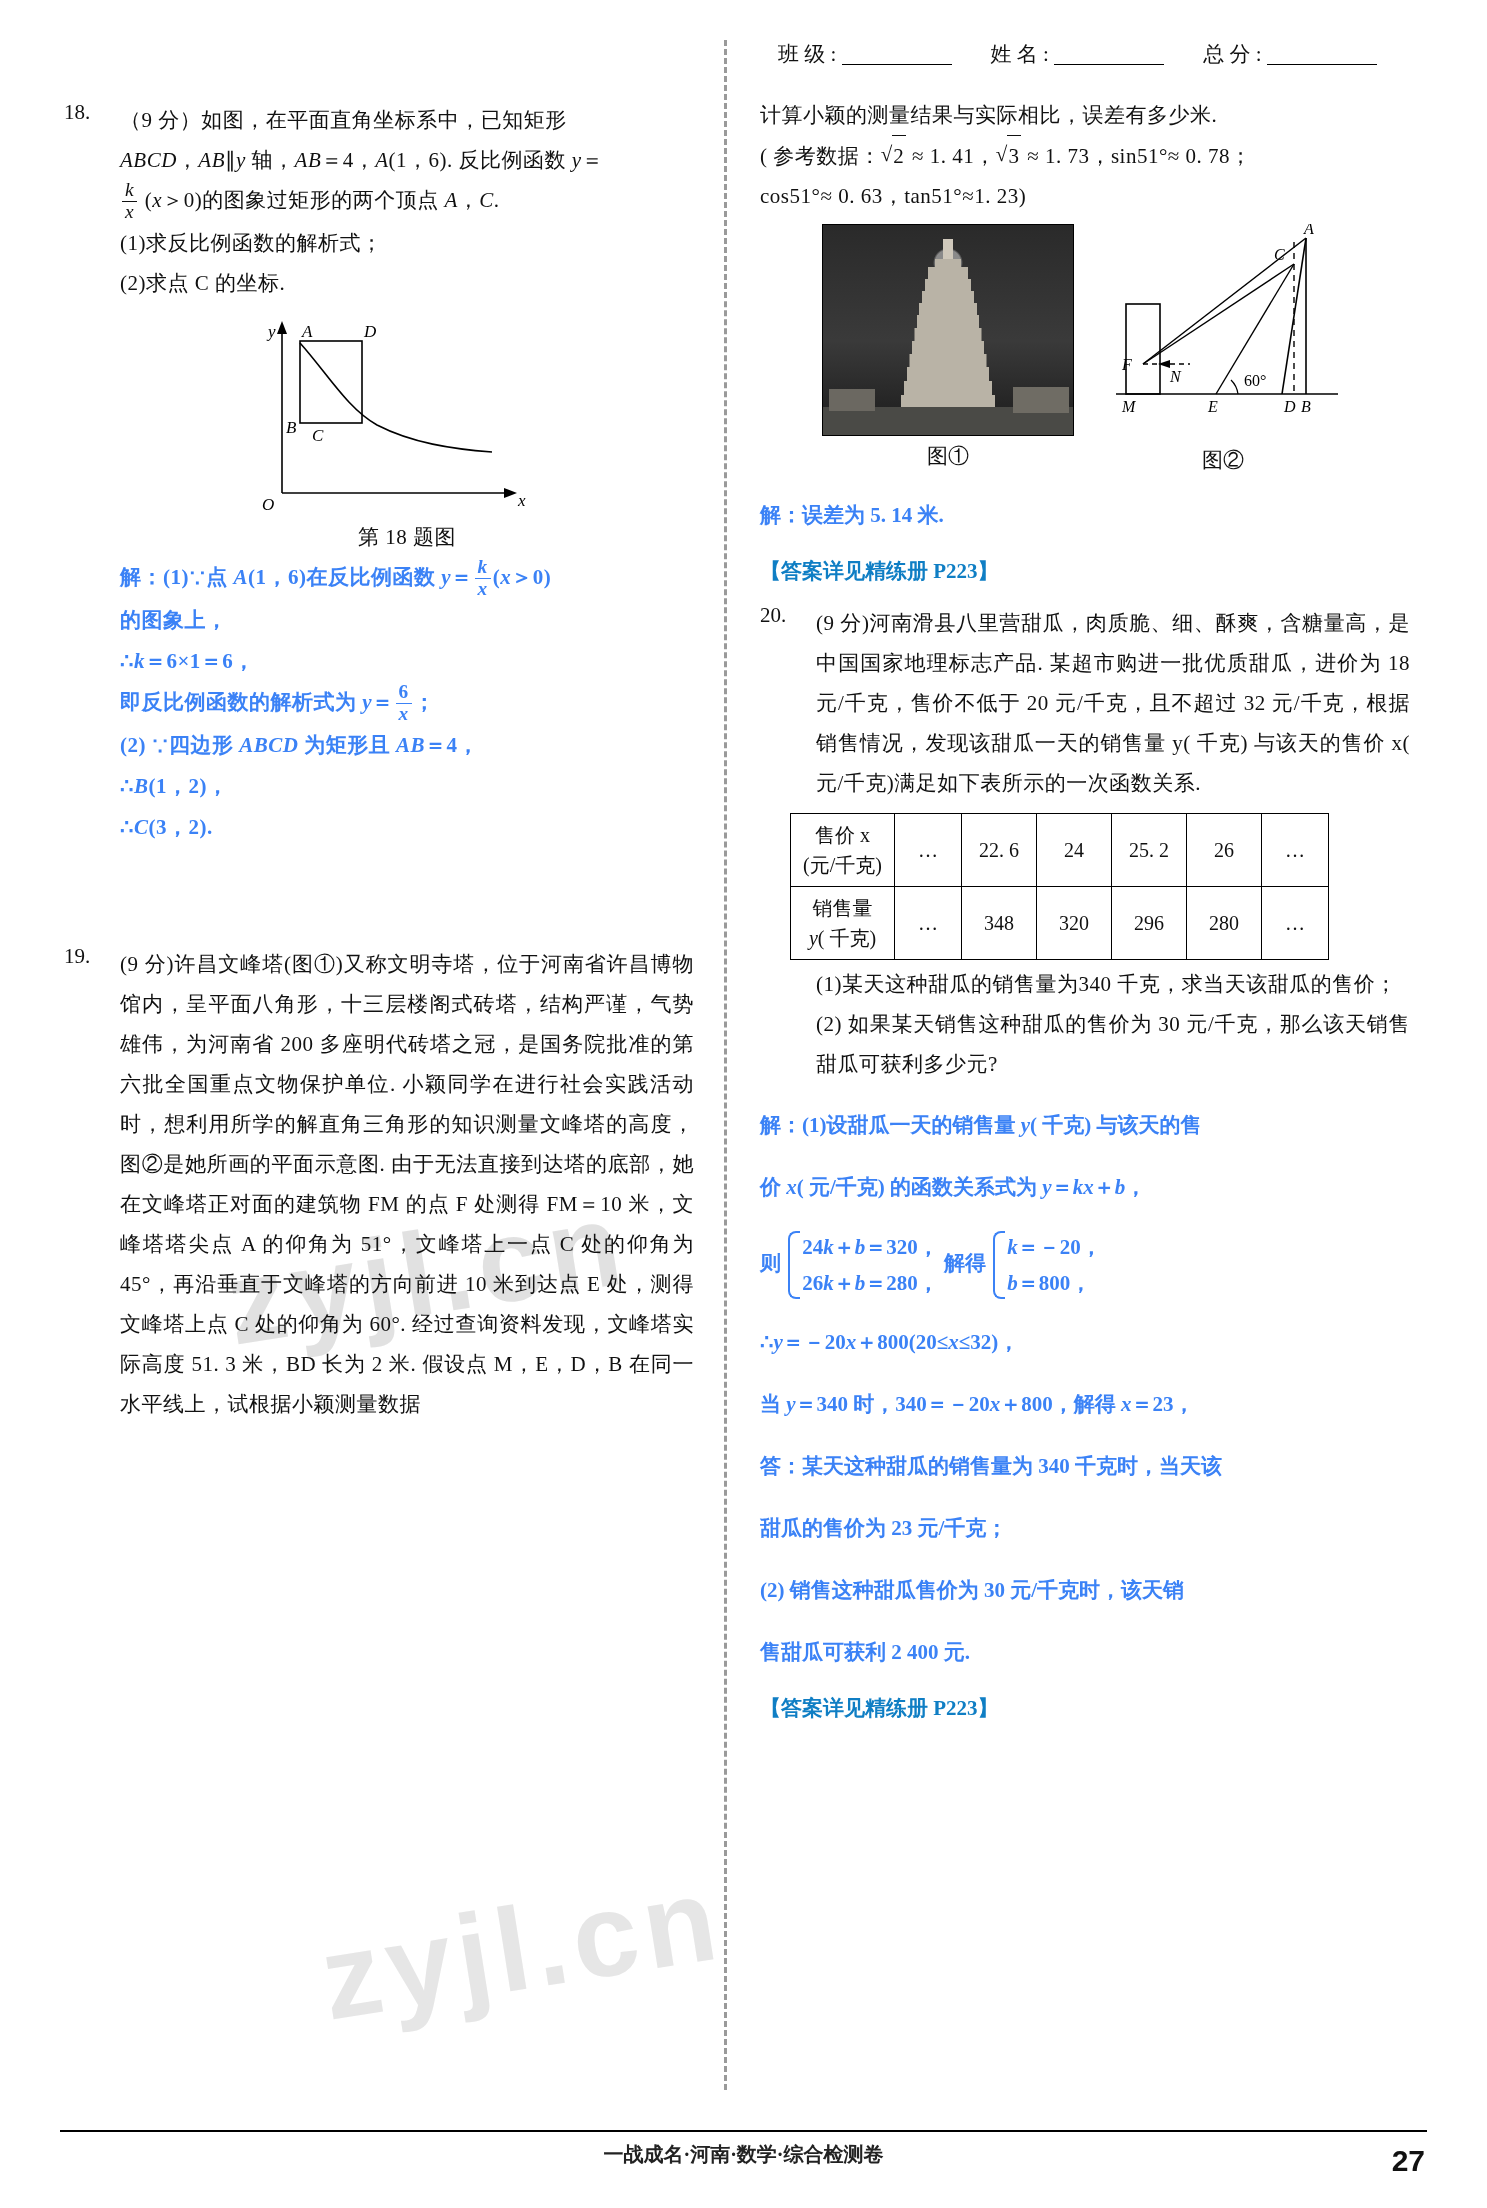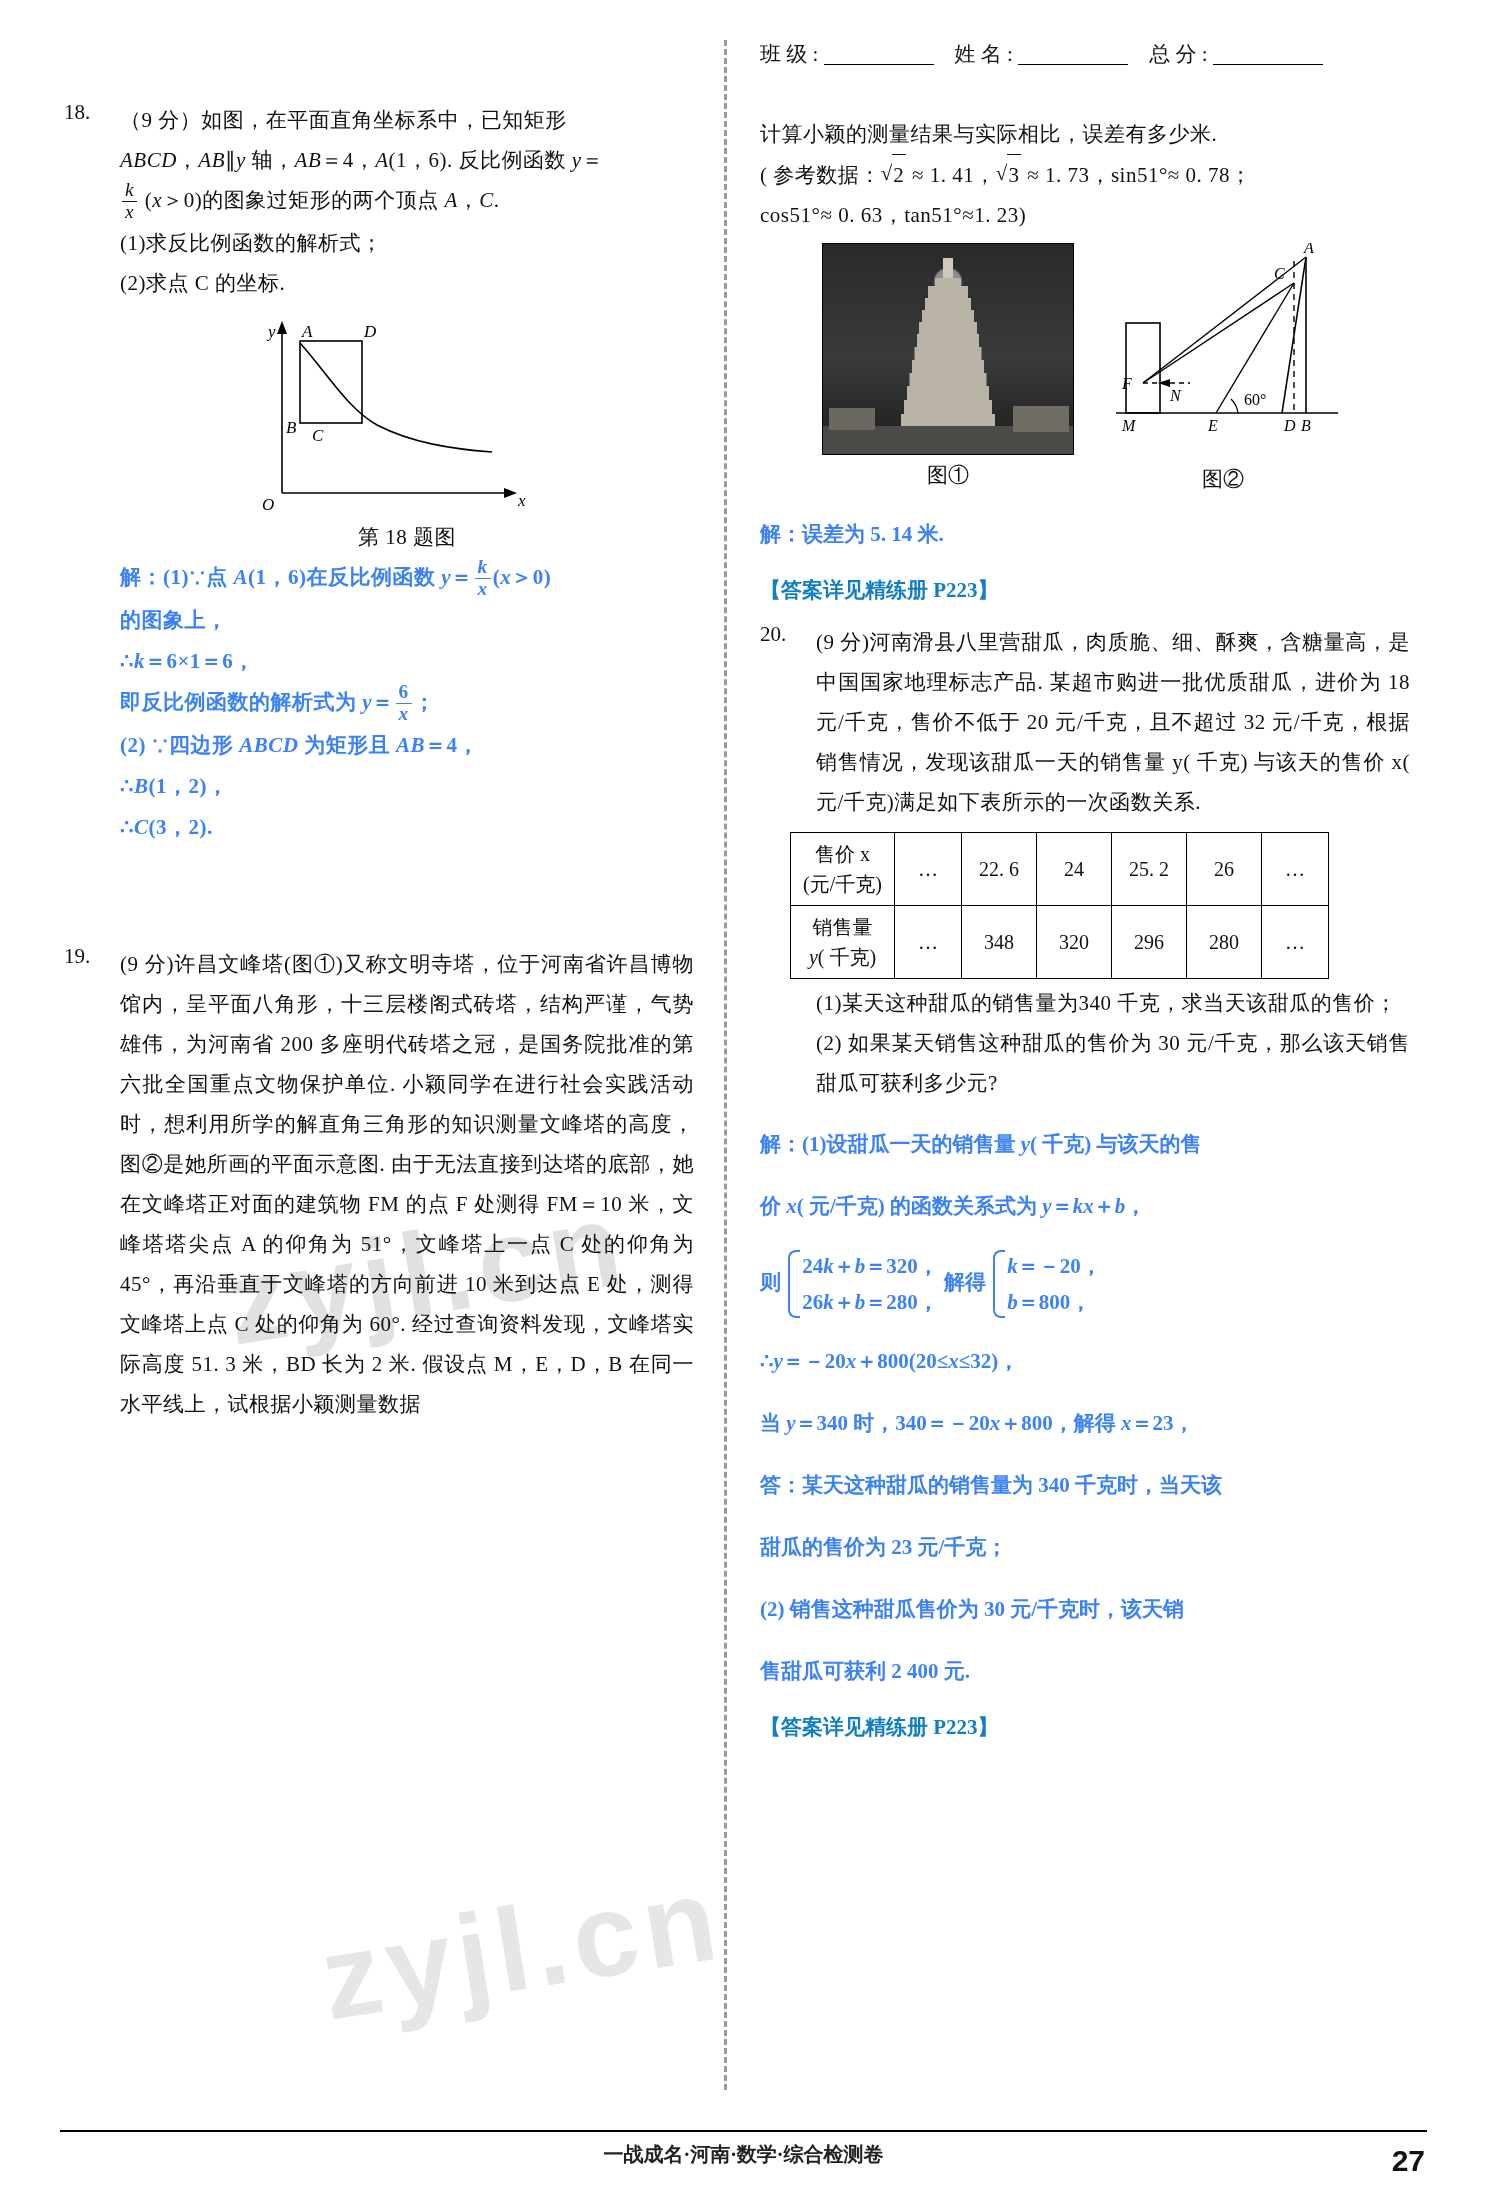--- a/index.html
+++ b/index.html
@@ -36,21 +36,21 @@
     color:#dcdcdc;
     letter-spacing:6px;
     transform:rotate(-9deg);
     opacity:.7;
     z-index:0;
     white-space:nowrap;
   }
 
   .col{position:absolute;z-index:2;}
   .colL{left:64px;top:100px;width:630px;}
-  .colR{left:760px;top:64px;width:650px;}
+  .colR{left:760px;top:45px;width:650px;}
 
   
   .vsep{
     position:absolute;left:724px;top:40px;height:2050px;border-left:3px dashed #9a9a9a;z-index:1;
   }
 
   .q{position:relative;margin-bottom:4px;}
   .qnum{position:absolute;left:0;top:0;width:56px;text-align:left;font-size:21px;}
   .qbody{margin-left:56px;font-size:21px;line-height:40px;letter-spacing:0.5px;}
   .qbody p{margin:0;}
@@ -66,21 +66,21 @@
   .sqrt{display:inline-block;position:relative;padding-left:.55em;}
   .sqrt:before{content:"\221A";position:absolute;left:0;top:-0.06em;}
   .sqrt .rad{border-top:1.2px solid currentColor;padding:0 2px 0 1px;display:inline-block;}
 
   
   .ans{color:#3b82f6;font-size:21px;line-height:41px;font-weight:bold;font-family:"Liberation Serif", serif;}
   .ansref{color:#0f7ec4;font-weight:bold;font-size:21px;margin-top:6px;}
 
   
   .hdr{position:absolute;left:760px;top:40px;width:660px;font-size:21px;z-index:3;}
-  .hdr span.lbl{display:inline-block;}
+  .hdr span.lbl{display:inline-block;margin-left:18px;}
   .hdr span.line{display:inline-block;border-bottom:1.6px solid #000;height:22px;vertical-align:-4px;}
 
   
   .cap{text-align:center;font-size:21px;margin-top:4px;}
 
   
   .fig18{position:relative;width:330px;height:200px;margin:10px auto 0 auto;}
   
   table.t{border-collapse:collapse;margin:10px 0 4px 30px;}
   table.t td{border:1.6px solid #000;text-align:center;font-size:20px;padding:6px 4px;}

